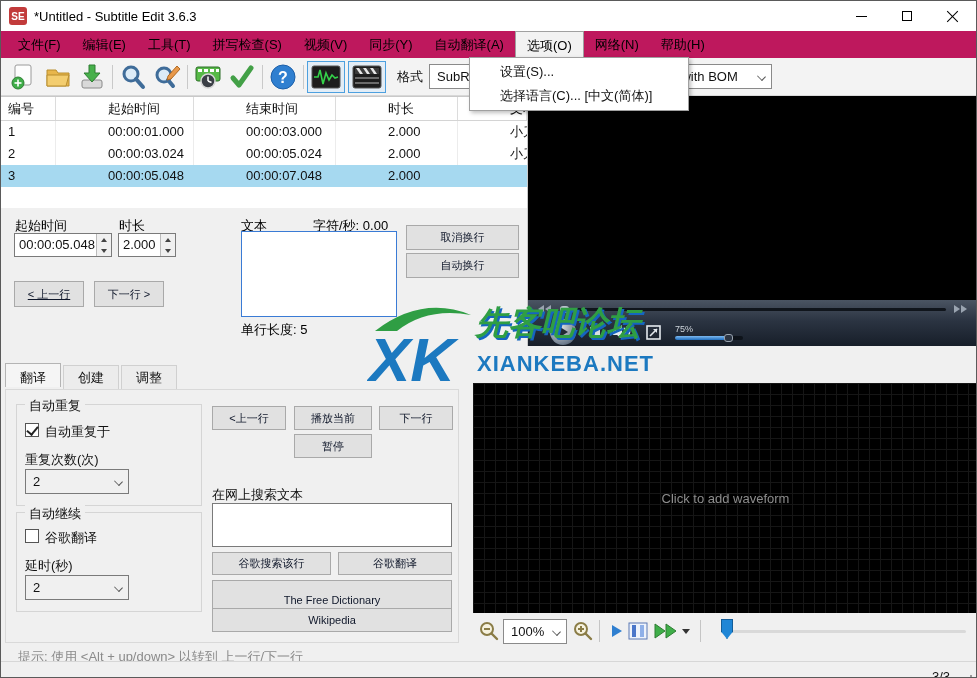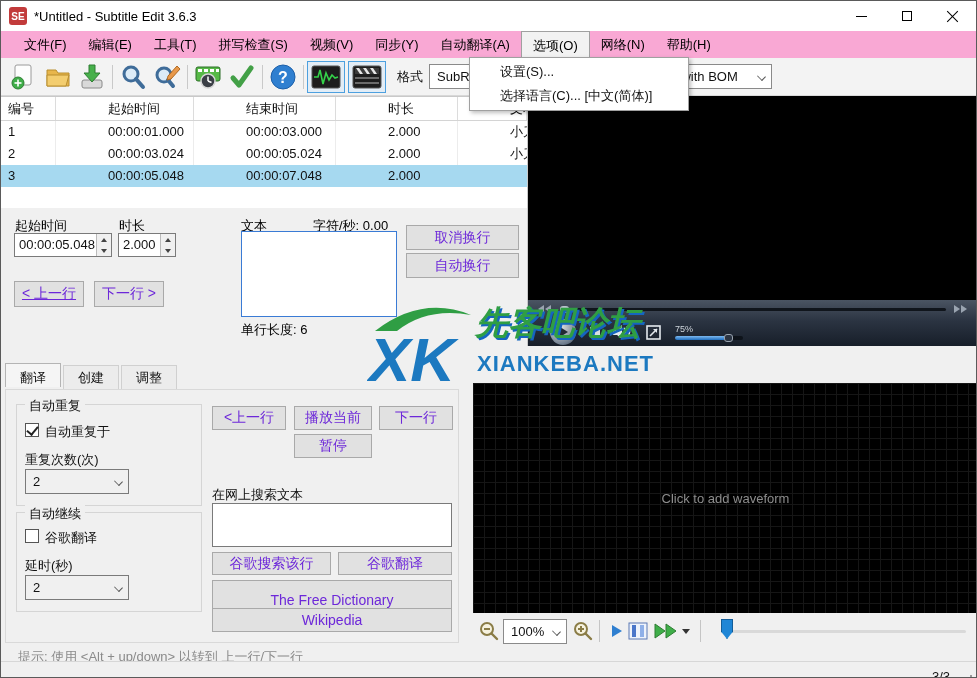--- a/index.html
+++ b/index.html
@@ -13,21 +13,21 @@
   .win-btns { position:absolute; right:0; top:0; height:30px; display:flex; }
   .win-btn { width:46px; height:30px; display:flex; align-items:center; justify-content:center; }
   .glyph-min { width:11px; height:0; border-bottom:1px solid #000; }
   .glyph-max { width:10px; height:10px; border:1px solid #000; }
   .glyph-close { position:relative; width:12px; height:12px; }
   .glyph-close:before,.glyph-close:after { content:""; position:absolute; left:5px; top:-1px; width:1px; height:15px; background:#000; }
   .glyph-close:before { transform:rotate(45deg); }
   .glyph-close:after { transform:rotate(-45deg); }
 
   
-  .menubar { position:absolute; left:0; top:30px; width:975px; height:27px; background:#f9a8d4; display:flex; align-items:stretch; padding-left:12px; }
+  .menubar { position:absolute; left:0; top:30px; width:975px; height:27px; background:#be185d; display:flex; align-items:stretch; padding-left:6px; }
   .menu-item { padding:5px 11px; font-size:13px; color:#000; }
   .menu-item.open { background:#f2f2f2; border:1px solid #a0a0a0; border-bottom:none; }
 
   
   .toolbar { position:absolute; left:0; top:57px; width:975px; height:38px; background:#f3f3f3; border-bottom:1px solid #d8d8d8; display:flex; align-items:center; padding-left:6px; }
   .tbtn { width:34px; height:32px; display:flex; align-items:center; justify-content:center; }
   .tsep { width:1px; height:24px; background:#c9c9c9; margin:0 3px; }
   .toggle-btn { width:38px; height:32px; border:1px solid #4da0df; background:#e3edf6; display:flex; align-items:center; justify-content:center; margin-right:3px; }
   .format-label { margin:0 6px 0 8px; }
   .combo { position:relative; background:#fff; border:1px solid #8a8a8a; height:25px; line-height:23px; padding:0 20px 0 7px; font-size:13px; white-space:nowrap; overflow:hidden; }
@@ -50,21 +50,21 @@
 
   
   .edit-panel { position:absolute; left:0; top:207px; width:527px; height:138px; background:#f0f0f0; border-right:1px solid #c9c9c9; }
   .elabel { position:absolute; font-size:13px; color:#000; }
   .spinner { position:absolute; background:#fff; border:1px solid #7a7a7a; height:24px; display:flex; }
   .spin-val { flex:1; line-height:22px; padding-left:4px; font-size:13px; white-space:nowrap; }
   .spin-btns { width:15px; border-left:1px solid #bbb; display:flex; flex-direction:column; }
   .spin-up,.spin-down { flex:1; background:#f0f0f0; display:flex; align-items:center; justify-content:center; }
   .tri-up { width:0; height:0; border-left:3px solid transparent; border-right:3px solid transparent; border-bottom:4px solid #444; }
   .tri-down { width:0; height:0; border-left:3px solid transparent; border-right:3px solid transparent; border-top:4px solid #444; }
-  .btn { position:absolute; background:#e1e1e1; border:1px solid #a9a9a9; font-size:14px; text-align:center; color:#6d28d9; display:flex; align-items:center; justify-content:center; }
+  .btn { position:absolute; background:#e1e1e1; border:1px solid #a9a9a9; font-size:11px; text-align:center; color:#0f172a; display:flex; align-items:center; justify-content:center; }
   .edit-textarea { position:absolute; left:240px; top:23px; width:156px; height:86px; border:1px solid #3a7bd5; background:#fff; resize:none; font-family:inherit; font-size:13px; }
 
   
   .video-area { position:absolute; left:527px; top:95px; width:450px; height:250px; background:#000; }
   .player-bar { position:absolute; left:0; bottom:0; width:100%; height:46px; background:linear-gradient(#4a5462,#2b3442 45%,#171e29); }
   .seek-row { height:18px; display:flex; align-items:center; padding:0 10px; }
   .seek-track { flex:1; height:3px; background:#10151c; margin:0 8px; position:relative; border-radius:2px; }
   .seek-knob { position:absolute; left:0; top:-2px; width:9px; height:7px; background:#b9c2cc; border-radius:3px; }
   .ctrl-row { height:28px; display:flex; align-items:center; padding-left:22px; }
   .play-circle { width:26px; height:26px; border-radius:50%; background:radial-gradient(circle at 35% 30%, #eaeaea, #6f7d8e 70%, #39424e); display:flex; align-items:center; justify-content:center; }
@@ -301,21 +301,21 @@
           </span>
         </span>
     </div>
     <div class="btn" style="left:13px; top:73px; width:70px; height:26px;text-decoration:underline;">&lt; 上一行</div>
     <div class="btn" style="left:93px; top:73px; width:70px; height:26px;">下一行 &gt;</div>
     <span class="elabel" style="left:240px; top:9px;">文本</span>
     <span class="elabel" style="left:312px; top:9px;">字符/秒: 0.00</span>
     <textarea class="edit-textarea" style=""></textarea>
     <div class="btn" style="left:405px; top:17px; width:113px; height:25px;">取消换行</div>
     <div class="btn" style="left:405px; top:45px; width:113px; height:25px;">自动换行</div>
-    <span class="elabel" style="left:240px; top:113px;">单行长度: 6</span>
+    <span class="elabel" style="left:240px; top:113px;">单行长度: 5</span>
   </div>
 
   <div class="video-area">
     <div class="player-bar">
       <div class="seek-row">
         <svg width="14" height="8" viewBox="0 0 14 8">
             <polygon points="6,0 6,8 0,4" fill="#9aa4b0"></polygon>
             <polygon points="13,0 13,8 7,4" fill="#9aa4b0"></polygon>
           </svg>
         <div class="seek-track">

